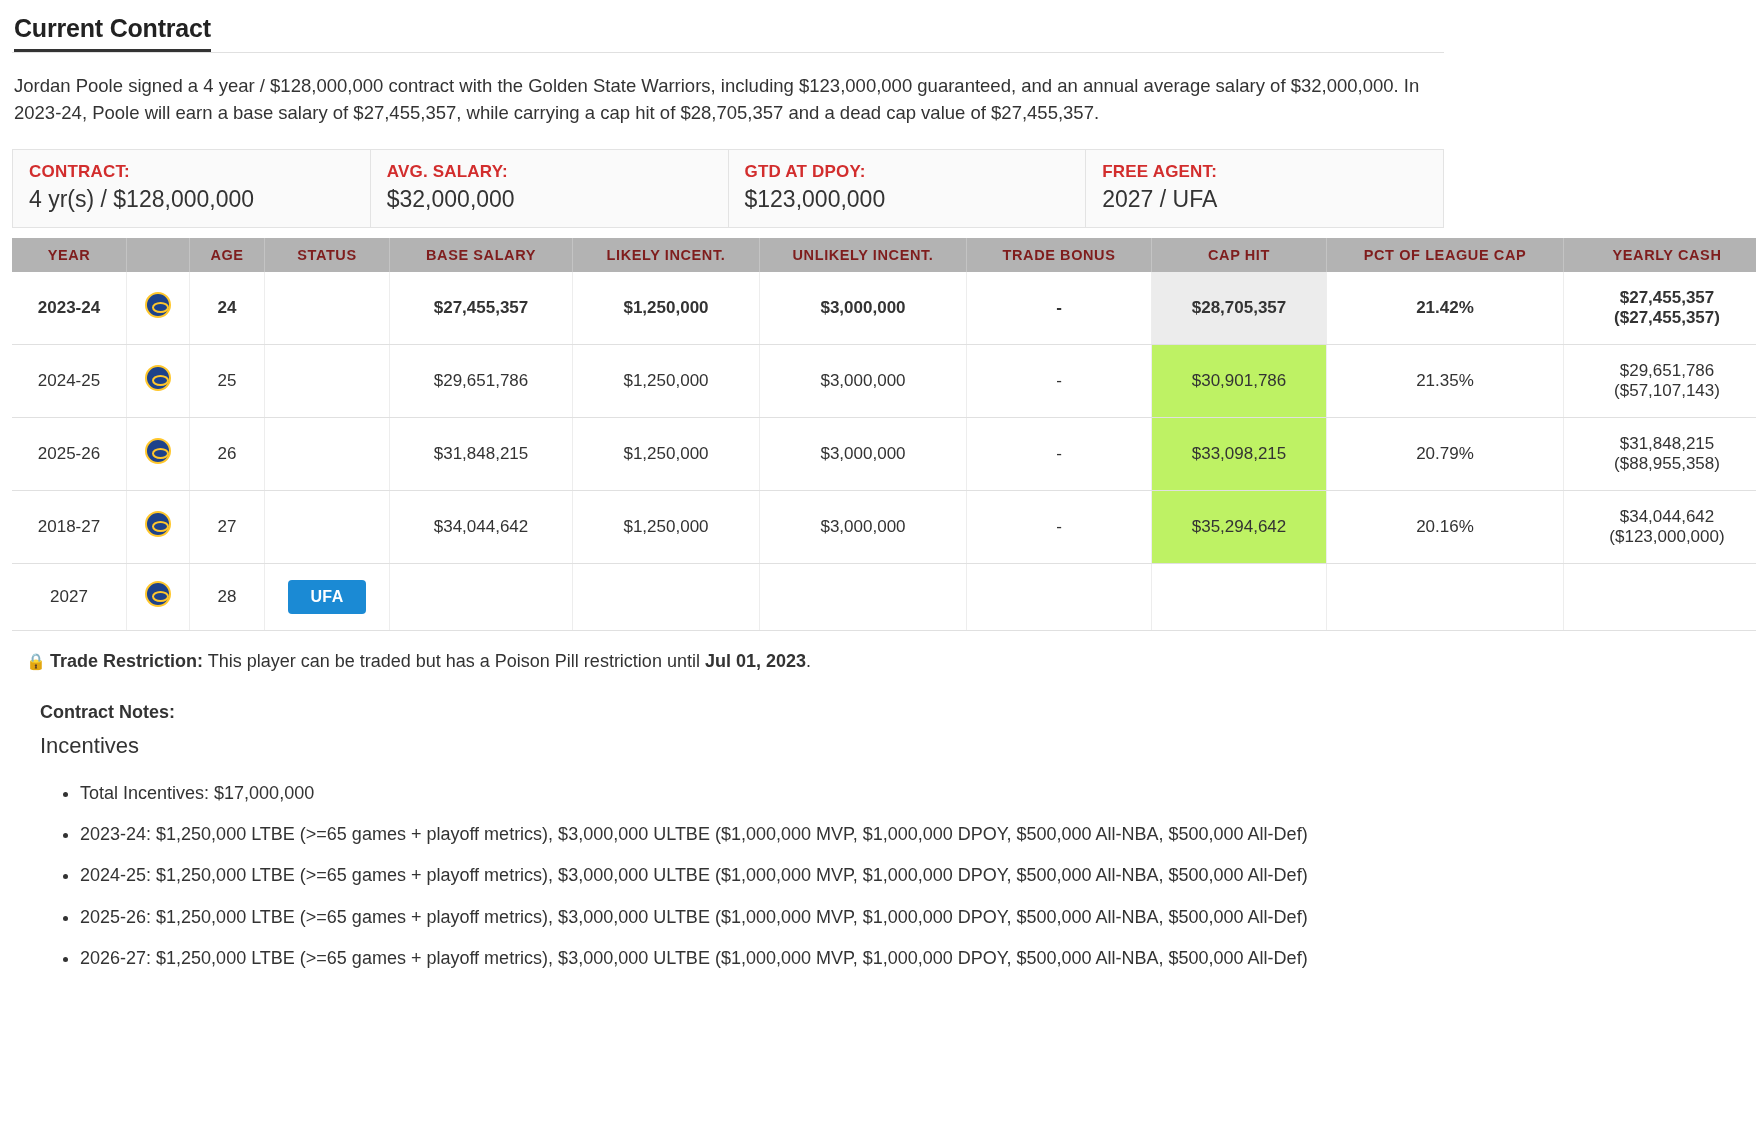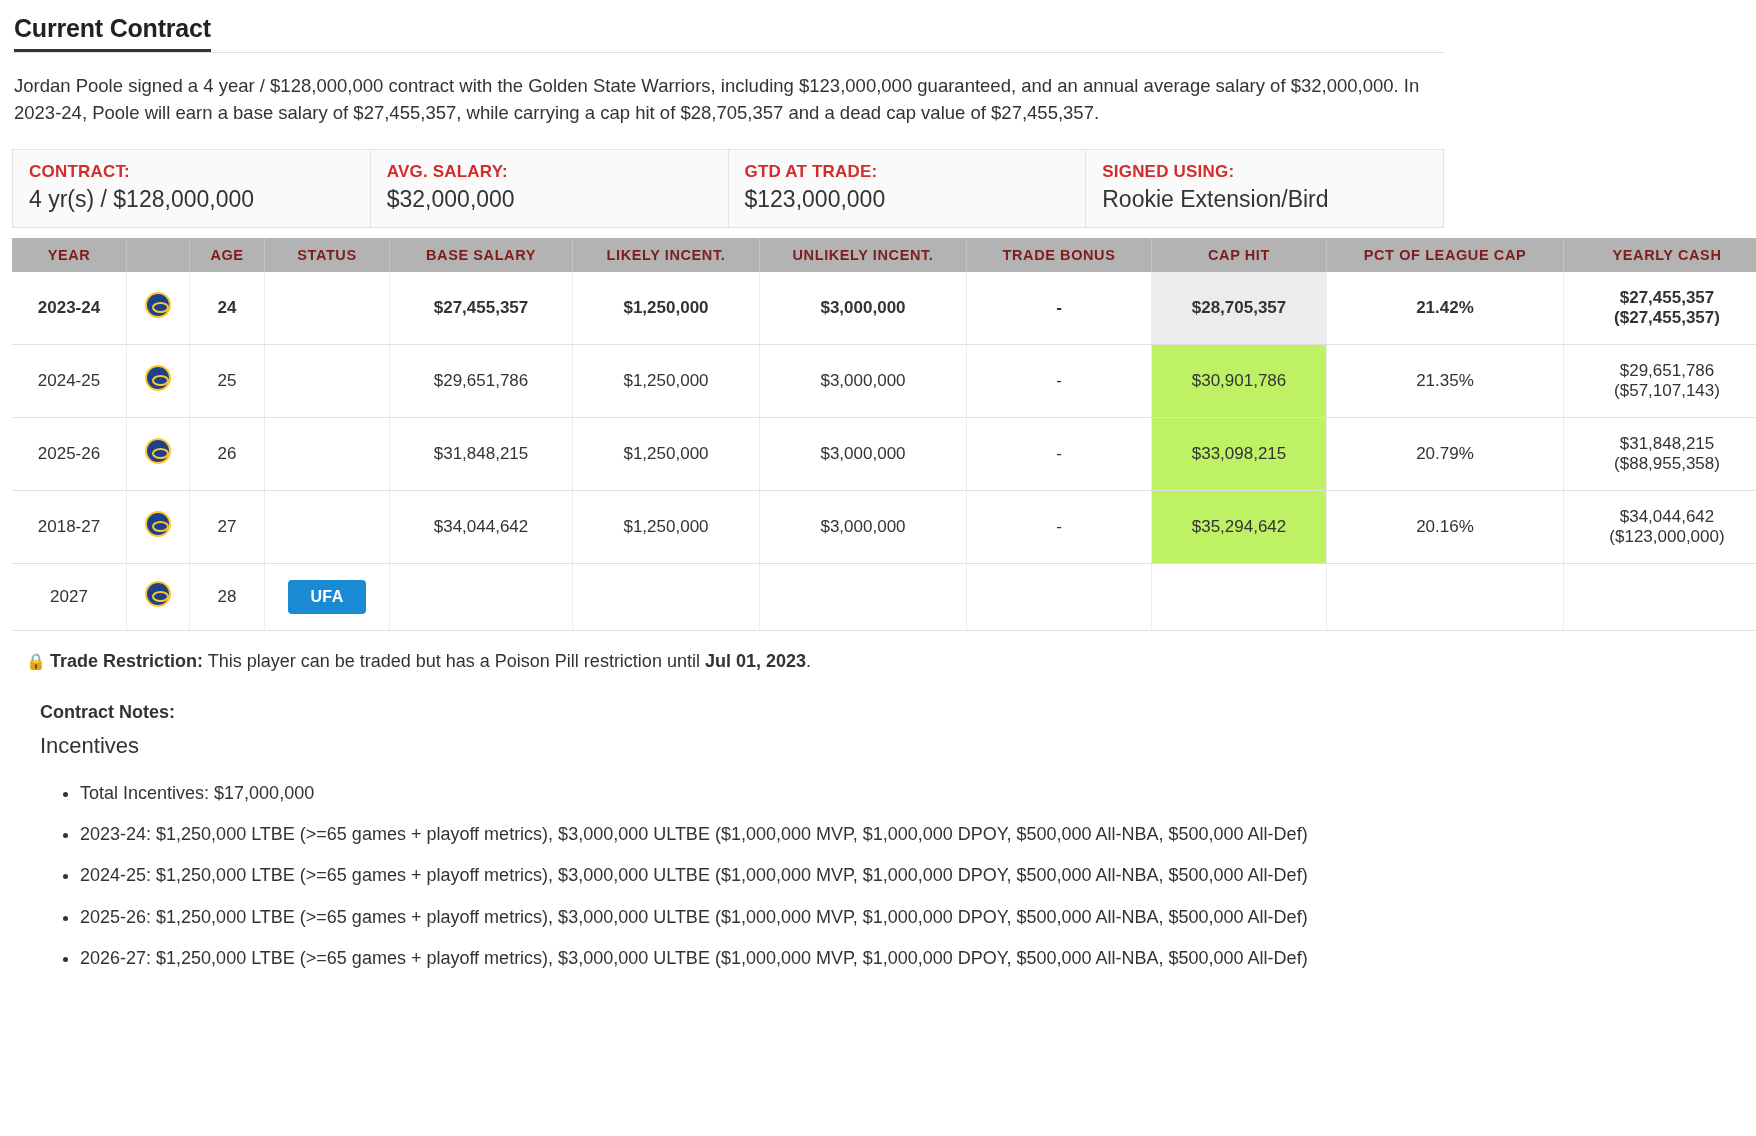--- a/index.html
+++ b/index.html
@@ -206,26 +206,26 @@
   <div class="summary">
     <div class="summary-cell">
       <div class="summary-label">CONTRACT:</div>
       <div class="summary-value">4 yr(s) / $128,000,000</div>
     </div>
     <div class="summary-cell">
       <div class="summary-label">AVG. SALARY:</div>
       <div class="summary-value">$32,000,000</div>
     </div>
     <div class="summary-cell">
-      <div class="summary-label">GTD AT TRADE:</div>
+      <div class="summary-label">GTD AT DPOY:</div>
       <div class="summary-value">$123,000,000</div>
     </div>
     <div class="summary-cell">
-      <div class="summary-label">SIGNED USING:</div>
-      <div class="summary-value">Rookie Extension/Bird</div>
+      <div class="summary-label">FREE AGENT:</div>
+      <div class="summary-value">2027 / UFA</div>
     </div>
   </div>
 
   <table class="contract">
     <thead>
       <tr>
         <th class="col-year">YEAR</th>
         <th class="col-logo"></th>
         <th class="col-age">AGE</th>
         <th class="col-status">STATUS</th>

